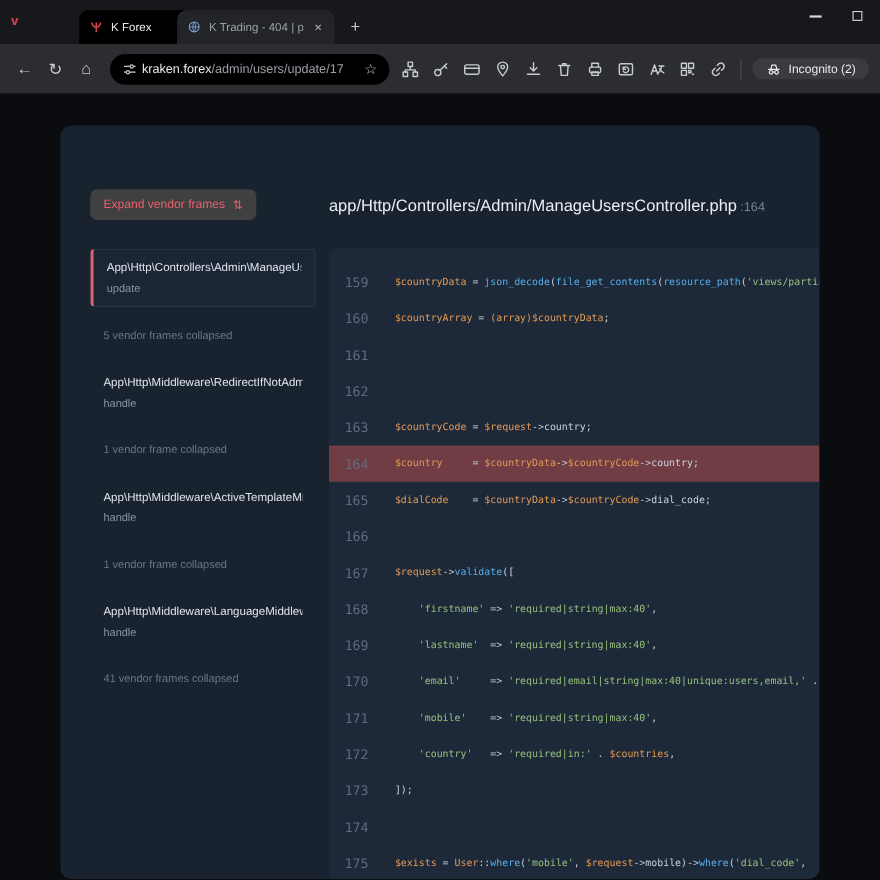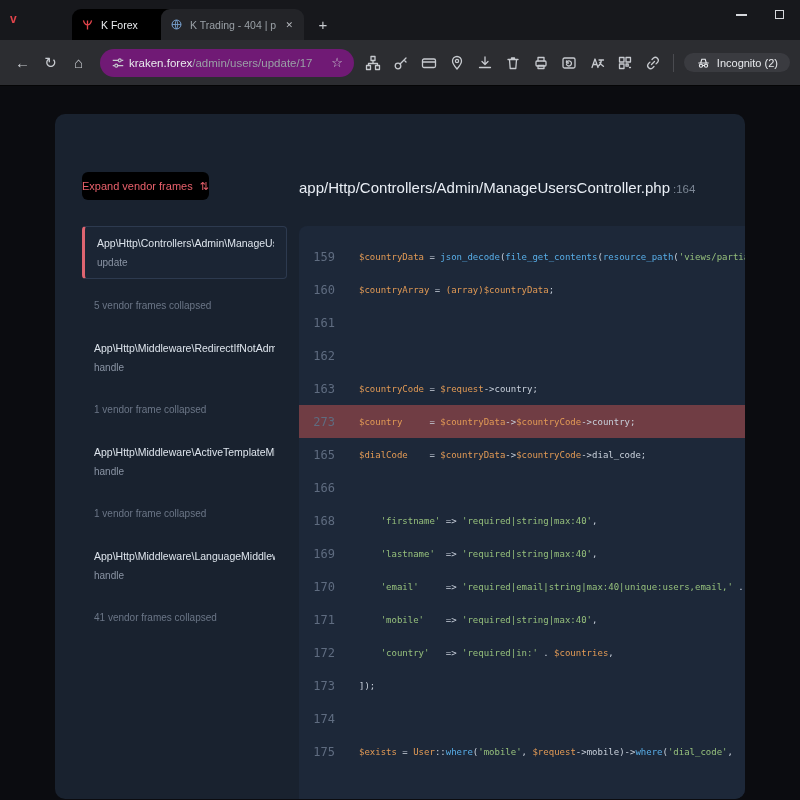--- a/index.html
+++ b/index.html
@@ -17,40 +17,40 @@
   .tab-close { font-size:9px; color:#b6b9be; padding:2px; }
   .newtab { position:absolute; left:314px; bottom:7px; color:#c8cbd0; font-size:15px; width:18px; text-align:center; }
   .win-controls { position:absolute; right:16px; top:10px; display:flex; gap:28px; align-items:center; }
   .wc-min { width:11px; height:2px; background:#d6d8dc; display:inline-block; }
   .wc-max { width:9px; height:9px; border:1.4px solid #d6d8dc; display:inline-block; }
 
   .navbar { height:46px; background:#2c2d31; display:flex; align-items:center;
     padding:0 10px; gap:3px; border-bottom:1px solid #050506; }
   .nav-btn { width:25px; height:25px; display:flex; align-items:center; justify-content:center;
     color:#c8cbd0; font-size:15px; border-radius:50%; flex-shrink:0; }
-  .addr { flex:1; min-width:0; height:28px; background:#701a75; border-radius:14px;
+  .addr { flex:1; min-width:0; height:28px; background:#000000; border-radius:14px;
     display:flex; align-items:center; padding:0 11px; gap:4px; margin:0 6px;text-align:right; }
   .addr-text { font-size:11.5px; white-space:nowrap; overflow:hidden; }
   .addr-domain { color:#e8eaed; } .addr-path { color:#9aa0a6; }
   .star { margin-left:auto; color:#c8cbd0; font-size:13px; }
   .ext-icons { display:flex; gap:8px; align-items:center; flex-shrink:0; }
   .ext-btn { width:20px; height:20px; display:flex; align-items:center; justify-content:center; }
   .ext-btn svg { stroke:#c7cacf; fill:none; stroke-width:1.3; stroke-linecap:round; stroke-linejoin:round; }
   .sep { width:1px; height:18px; background:#4a4b50; margin:0 7px; flex-shrink:0; }
   .incog { display:flex; align-items:center; gap:6px; background:#3a3b40; border-radius:14px;
     padding:2px 12px; font-size:11px; color:#e8eaed; flex-shrink:0; }
   .incog svg { stroke:#e8eaed; fill:none; stroke-width:1.2; }
 
   
   .page { height:713px; background:#0b0c10; padding:28px 55px 0; }
   .card { background:#19222f; border-radius:10px; height:100%; overflow:hidden;
     padding:58px 0 0 27px; display:grid; grid-template-columns:205px 1fr;
     column-gap:12px; grid-template-rows:54px 1fr; }
-  .expand-btn { display:inline-flex; align-items:center; gap:7px; background:#000000;
-    color:#e8606b; font-size:11px; padding:8px 0; border-radius:6px; border:none; height:28px;
+  .expand-btn { display:inline-flex; align-items:center; gap:7px; background:#404040;
+    color:#e8606b; font-size:11px; padding:8px 12px; border-radius:6px; border:none; height:28px;
     font-family:"Liberation Sans", sans-serif; }
   .col2-head { padding-top:7px; white-space:nowrap; overflow:hidden; }
   .file-header { font-size:15px; color:#e9eef5; }
   .file-line { font-size:11.5px; color:#7b8694; margin-left:3px; }
 
   .stack-list { overflow:hidden; }
   .frame { padding:10px 12px; border-radius:4px; }
   .frame.active { background:#1b2534; border:1px solid #2d3a4f; border-left:3px solid #dd6470; }
   .f-title { font-size:10.5px; color:#dde4ec; white-space:nowrap; overflow:hidden; }
   .f-method { font-size:10px; color:#8a94a4; margin-top:8px; }
@@ -246,32 +246,36 @@
         </div>
         <div class="code-row">
           <span class="ln">162</span>
           <span class="lc"></span>
         </div>
         <div class="code-row">
           <span class="ln">163</span>
           <span class="lc"><span class="tok-v">$countryCode</span><span class="tok-p"> = </span><span class="tok-v">$request</span><span class="tok-p">-&gt;country;</span></span>
         </div>
         <div class="code-row hl">
-          <span class="ln">273</span>
+          <span class="ln">164</span>
           <span class="lc"><span class="tok-v">$country</span><span class="tok-p">     = </span><span class="tok-v">$countryData</span><span class="tok-p">-&gt;</span><span class="tok-v">$countryCode</span><span class="tok-p">-&gt;country;</span></span>
         </div>
         <div class="code-row">
           <span class="ln">165</span>
           <span class="lc"><span class="tok-v">$dialCode</span><span class="tok-p">    = </span><span class="tok-v">$countryData</span><span class="tok-p">-&gt;</span><span class="tok-v">$countryCode</span><span class="tok-p">-&gt;dial_code;</span></span>
         </div>
         <div class="code-row">
           <span class="ln">166</span>
           <span class="lc"></span>
         </div>
         <div class="code-row">
+          <span class="ln">167</span>
+          <span class="lc"><span class="tok-v">$request</span><span class="tok-p">-&gt;</span><span class="tok-f">validate</span><span class="tok-p">([</span></span>
+        </div>
+        <div class="code-row">
           <span class="ln">168</span>
           <span class="lc"><span class="tok-p">    </span><span class="tok-s">'firstname'</span><span class="tok-p"> =&gt; </span><span class="tok-s">'required|string|max:40'</span><span class="tok-p">,</span></span>
         </div>
         <div class="code-row">
           <span class="ln">169</span>
           <span class="lc"><span class="tok-p">    </span><span class="tok-s">'lastname'</span><span class="tok-p">  =&gt; </span><span class="tok-s">'required|string|max:40'</span><span class="tok-p">,</span></span>
         </div>
         <div class="code-row">
           <span class="ln">170</span>
           <span class="lc"><span class="tok-p">    </span><span class="tok-s">'email'</span><span class="tok-p">     =&gt; </span><span class="tok-s">'required|email|string|max:40|unique:users,email,'</span><span class="tok-p"> . </span></span>

